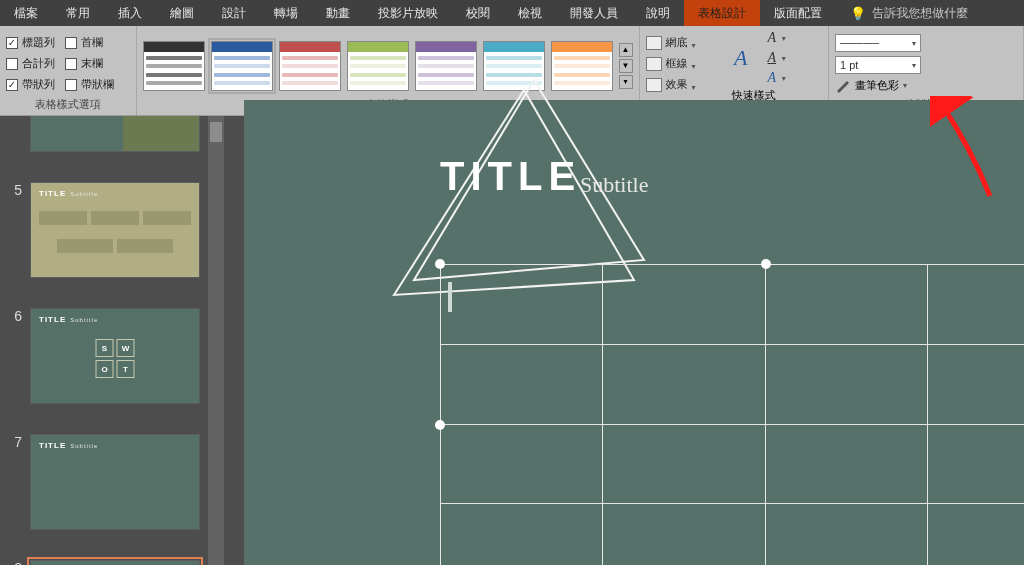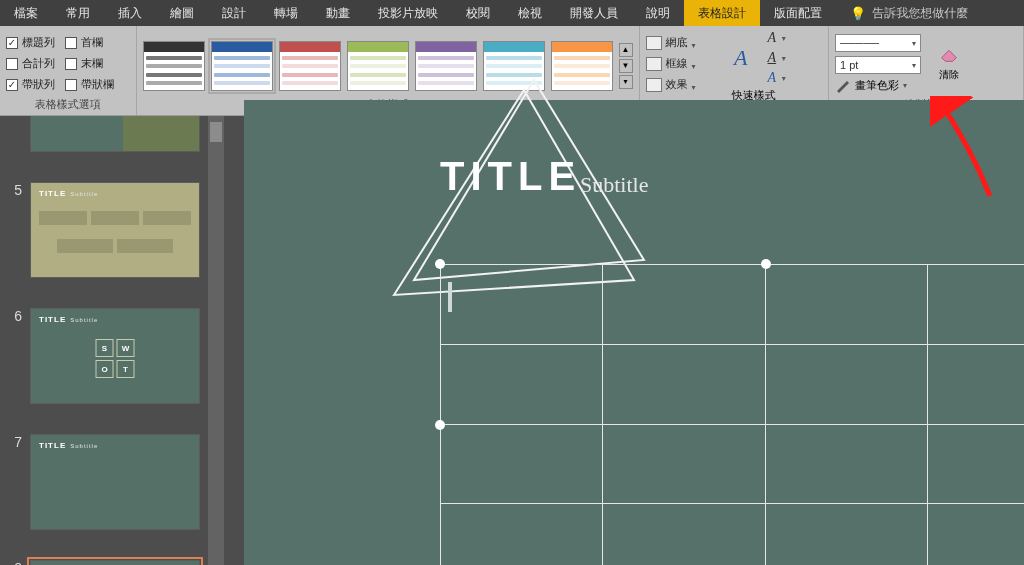--- a/index.html
+++ b/index.html
@@ -11,21 +11,21 @@
 
   
   .menubar {
     height: 26px;
     background: #404040;
     display: flex; align-items: center;
     padding: 0 0;
     color: #e6e6e6; font-size: 12px;
   }
   .menubar .tab { padding: 0 14px; height: 100%; display:flex; align-items:center; cursor: default; }
-  .menubar .tab.active { background: #eab308; color: #222; }
+  .menubar .tab.active { background: #c2410c; color: #222; }
   .tell-me { display:flex; align-items:center; gap:6px; color:#c8c8c8; font-size:12px; }
 
   
   .ribbon {
     height: 90px;
     background: #c2c2c2;
     display: flex;
     border-bottom: 1px solid #9c9c9c;
   }
   .ribbon .group {
@@ -362,26 +362,20 @@
               <span class="dd">▾</span>
             </div>
           <div class="pen-color">
             <svg class="" width="16" height="14">
                 <path d="M2 12 L12 2 L14 4 L4 14 Z" fill="#555"></path>
               </svg>
             <span>畫筆色彩</span>
               <span class="dd">▾</span>
           </div>
         </div>
-        <div class="draw-btn">
-          <svg class="ic" viewBox="0 0 24 24">
-              <path d="M4 16 L12 8 L20 16 L16 20 L8 20 Z" fill="#e28bb0" stroke="#b05080"></path>
-            </svg>
-          <span>清除</span>
-        </div>
       </div>
     </div>
     <div class="label">繪製框線</div>
   </div>
 </div>
 
 <div class="main">
 
   <div class="thumbpane">
 

